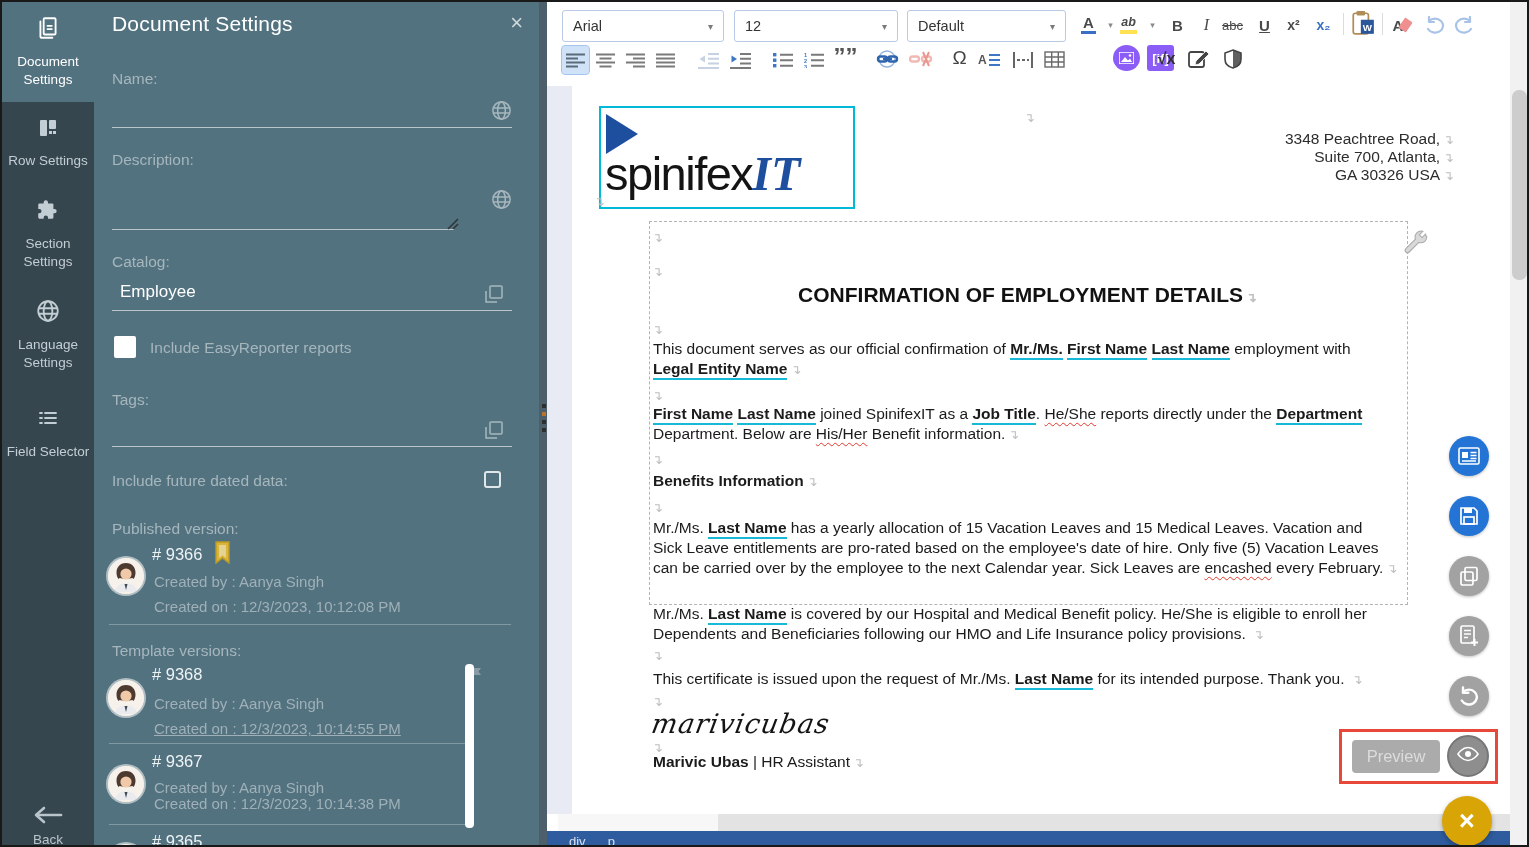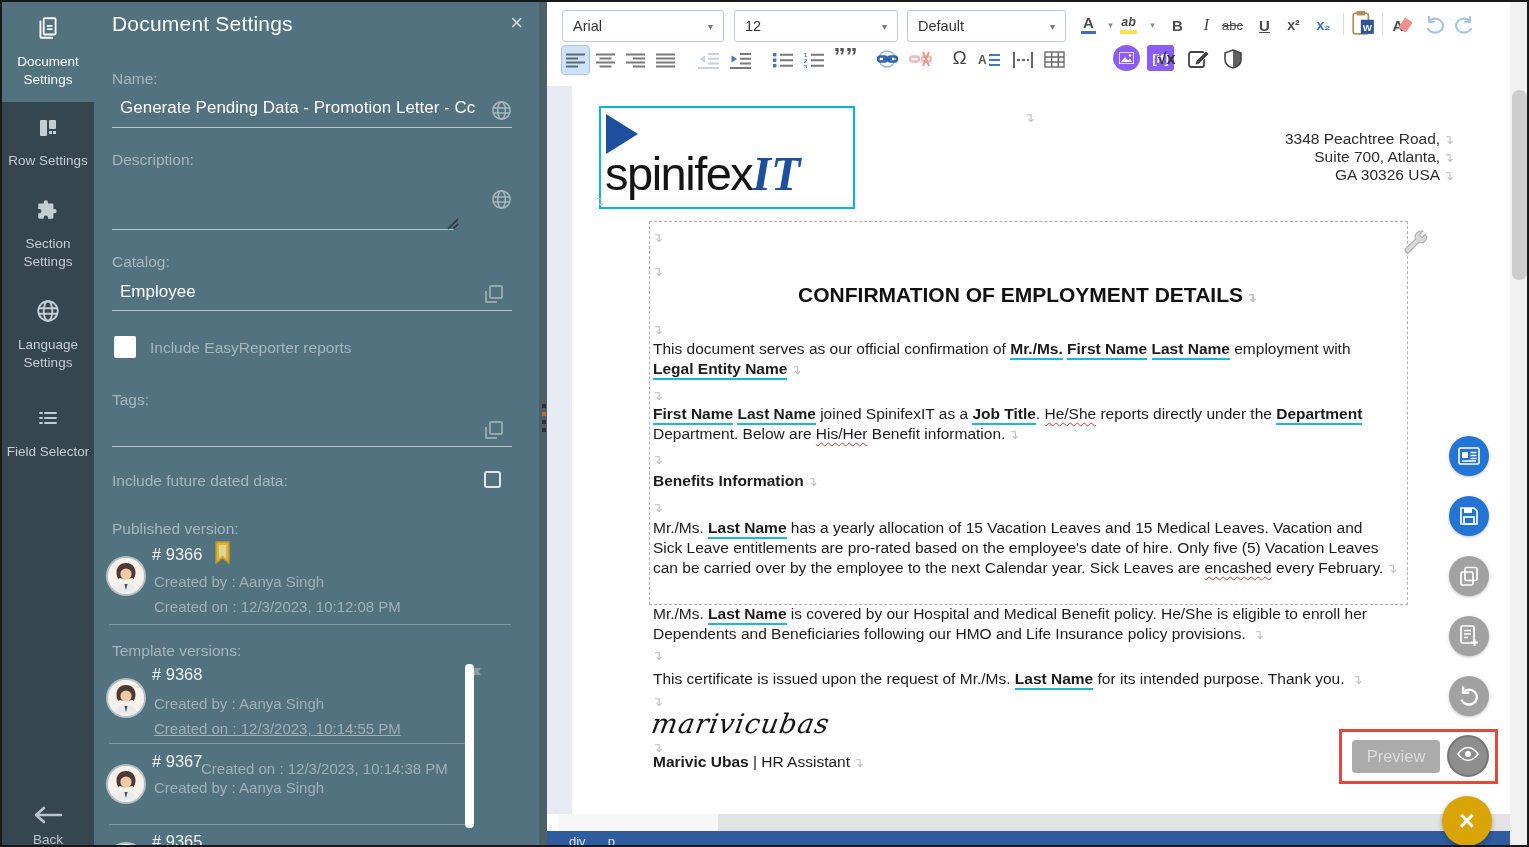--- a/index.html
+++ b/index.html
@@ -111,21 +111,20 @@
         </svg></span>
       <div class="lbl" style="font-size:13.5px;margin-top:0;">Back</div>
     </div>
   </div>
 
   <div class="abs panel">
     <div class="title">Document Settings</div>
     <div class="abs" style="right:16px;top:8px;font-size:22px;color:#cfd8dc;cursor:pointer;">×</div>
 
     <div class="lab" style="top:68px">Name:</div>
-    <div class="val" style="left:26px;top:96px;width:364px;">Generate Pending Data - Promotion Letter - Cc</div>
     <div class="fline" style="left:18px;top:125px;width:400px;"></div>
     <div class="pico" style="left:396px;top:97px;">
       <svg width="23" height="23" viewBox="0 0 24 24" fill="none" stroke="#b6c3c9" stroke-width="1.6">
         <circle cx="12" cy="12" r="9"></circle>
           <ellipse cx="12" cy="12" rx="4" ry="9"></ellipse>
           <path d="M3.5 9.5h17M3.5 14.5h17"></path>
         </svg>
     </div>
 
     <div class="lab" style="top:149px">Description:</div>
@@ -215,21 +214,21 @@
     <div class="avatar" style="left:14px;top:764px;">
       <svg width="36" height="36" viewBox="0 0 36 36">
           <circle cx="18" cy="18" r="18" fill="#f6f1ea"></circle>
         <path d="M18 5c-6.5 0-9.5 4.8-9.5 9.6 0 3.2 1 5.4 2.1 6.4l1-1c3.2 1.1 9.6 1.1 12.8 0l1 1c1.1-1 2.1-3.2 2.1-6.4C27.5 9.8 24.5 5 18 5z" fill="#4c3a31"></path>
         <circle cx="18" cy="16" r="5.6" fill="#f0c9a8"></circle>
         <path d="M7 34c1-6.5 5.5-8.5 11-8.5s10 2 11 8.5z" fill="#e9ebee"></path>
         <path d="M16.5 26h3l-1.5 6z" fill="#3d4a52"></path>
         </svg>
     </div>
     <div class="meta" style="left:60px;top:777px;">Created by : Aanya Singh</div>
-    <div class="meta" style="left:60px;top:758px;margin-left:47px;">Created on : 12/3/2023, 10:14:38 PM</div>
+    <div class="meta" style="left:60px;top:793px;">Created on : 12/3/2023, 10:14:38 PM</div>
     <div class="divider" style="left:15px;top:822px;width:360px;"></div>
 
     <div class="vid" style="left:58px;top:830px;"># 9365</div>
     <div class="avatar" style="left:14px;top:842px;"></div>
 
     <div class="abs" style="left:371px;top:662px;width:9px;height:164px;background:#fff;border-radius:4px;"></div>
   </div>
 
   <div class="abs gutter"></div>
   <div class="abs" style="left:539px;top:402px;width:5px;height:40px;display:flex;flex-direction:column;gap:4px;align-items:center;">

